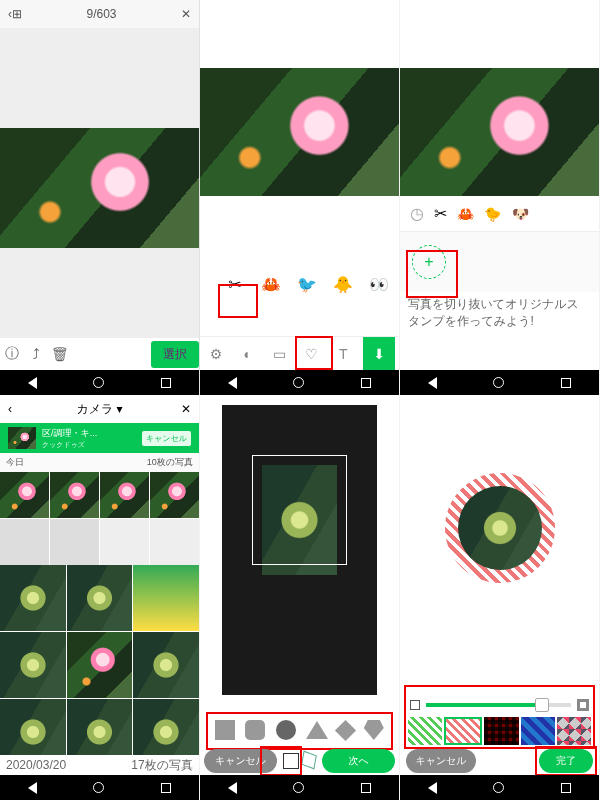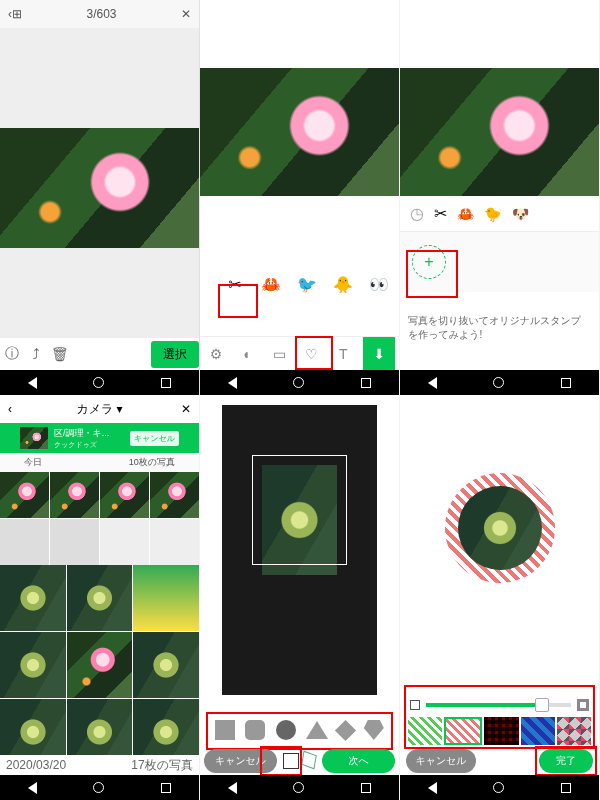--- a/index.html
+++ b/index.html
@@ -8,21 +8,21 @@
   .panel { position: relative; border-right: 1px solid rgba(0,0,0,0.05); overflow: hidden; background:#fff; }
 
   
   .topbar { height: 28px; display:flex; align-items:center; justify-content:space-between; padding:0 8px; font-size:12px; color:#555; background:#f4f4f4;}
   .statusnav { position:absolute; bottom:0; left:0; right:0; height:25px; background:#000; display:flex; align-items:center; justify-content:space-around; }
   .nav-tri { width:0; height:0; border-top:6px solid transparent; border-bottom:6px solid transparent; border-right:9px solid #fff; }
   .nav-circ { width:11px; height:11px; border:1.5px solid #fff; border-radius:50%; }
   .nav-sq { width:10px; height:10px; border:1.5px solid #fff; }
   .redbox { position:absolute; border:2px solid #e00; pointer-events:none; }
   .green { color:#06c755; }
-  .greenbg { background:#06c755; color:#000000; }
+  .greenbg { background:#06c755; color:#701a75; }
 
   
   .flower {
     background:
       radial-gradient(circle at 55% 42%, #ffdce8 0 12%, #ff7fb0 14% 22%, transparent 24%),
       radial-gradient(circle at 30% 75%, #f5a23a 0 5%, transparent 7%),
       linear-gradient(135deg,#1e3a1a 0 30%,#2c5c28 30% 55%,#1a301a 55% 80%,#476b3b 80% 100%);
   }
   .plant {
     background:
@@ -54,30 +54,30 @@
   .p2 .toolrow { position:absolute; left:0; right:0; bottom:25px; height:34px; background:#fff; border-top:1px solid #eee; display:flex; align-items:center; justify-content:space-around; }
   .p2 .toolrow .ti { width:24px; height:24px; display:flex; align-items:center; justify-content:center; color:#888; font-size:14px; }
   .p2 .toolrow .hi { background:#06c755; color:#fff; width:32px; height:34px; }
 
   
   .p3 .spacer-top { height:68px; background:#fff; }
   .p3 .image { height:128px; }
   .p3 .stamp-row2 { height:36px; background:#fff; display:flex; align-items:center; gap:10px; padding:0 10px; border-bottom:1px solid #eee;}
   .p3 .addzone { height:60px; background:#fafafa; display:flex; align-items:center; padding-left:12px; }
   .add-circ { width:34px; height:34px; border:1.5px dashed #06c755; border-radius:50%; display:flex; align-items:center; justify-content:center; color:#06c755; font-size:16px; }
-  .p3 .msg { font-size:10px; color:#666; padding:4px 8px;margin-top:18px; }
+  .p3 .msg { font-size:12px; color:#666; padding:4px 8px; }
 
   
   .p4 .camhead { height:28px; background:#fff; display:flex; align-items:center; justify-content:center; font-size:12px; position:relative;}
   .p4 .camhead .bk { position:absolute; left:8px; }
   .p4 .camhead .xx { position:absolute; right:8px; }
-  .p4 .banner { height:30px; background:#06c755; color:#fff; font-size:9px; display:flex; align-items:center; padding:0 20px; }
+  .p4 .banner { height:30px; background:#06c755; color:#fff; font-size:9px; display:flex; align-items:center; padding:0 8px; }
   .p4 .banner .th { width:28px; height:22px; margin-right:6px; }
   .p4 .banner .det { margin-left:auto; background:rgba(255,255,255,0.9); color:#06c755; font-size:8px; padding:2px 4px; border-radius:2px; }
-  .p4 .sect { font-size:9px; color:#555; padding:3px 24px; display:flex; justify-content:space-between; background:#fafafa;}
+  .p4 .sect { font-size:9px; color:#555; padding:3px 6px; display:flex; justify-content:space-between; background:#fafafa;}
   .p4 .grid1 { display:grid; grid-template-columns:repeat(4,1fr); gap:1px; }
   .p4 .grid1 div { height:46px; }
   .p4 .grid2 { display:grid; grid-template-columns:repeat(3,1fr); gap:1px; }
   .p4 .grid2 div { height:66px; }
   .p4 .dfoot { position:absolute; bottom:25px; left:0; right:0; height:20px; font-size:12px; color:#666; display:flex; justify-content:space-between; padding:0 6px; align-items:center; background:#fff;}
 
   
   .p5 { background:#fff; }
   .p5 .crop { position:absolute; top:10px; left:22px; right:22px; height:290px; background:#1a1a1a; }
   .p5 .crop .inner { position:absolute; top:60px; left:40px; right:40px; bottom:120px; }
@@ -123,21 +123,21 @@
   .sq-ico { width:10px; height:10px; border:1.5px solid #555; }
 </style>
 </head>
 <body>
 
 <div class="grid">
 
   <div class="panel p1">
     <div class="topbar">
       <span>‹⊞</span>
-      <span>3/603</span>
+      <span>9/603</span>
       <span class="close-x"></span>
     </div>
     <div class="p1-img broadflower"></div>
     <div class="p1-bot">
       <div class="icn">ⓘ</div>
       <div class="icn">⤴</div>
       <div class="icn">🗑</div>
       <div class="spacer"></div>
       <div class="sel greenbg">選択</div>
     </div>

